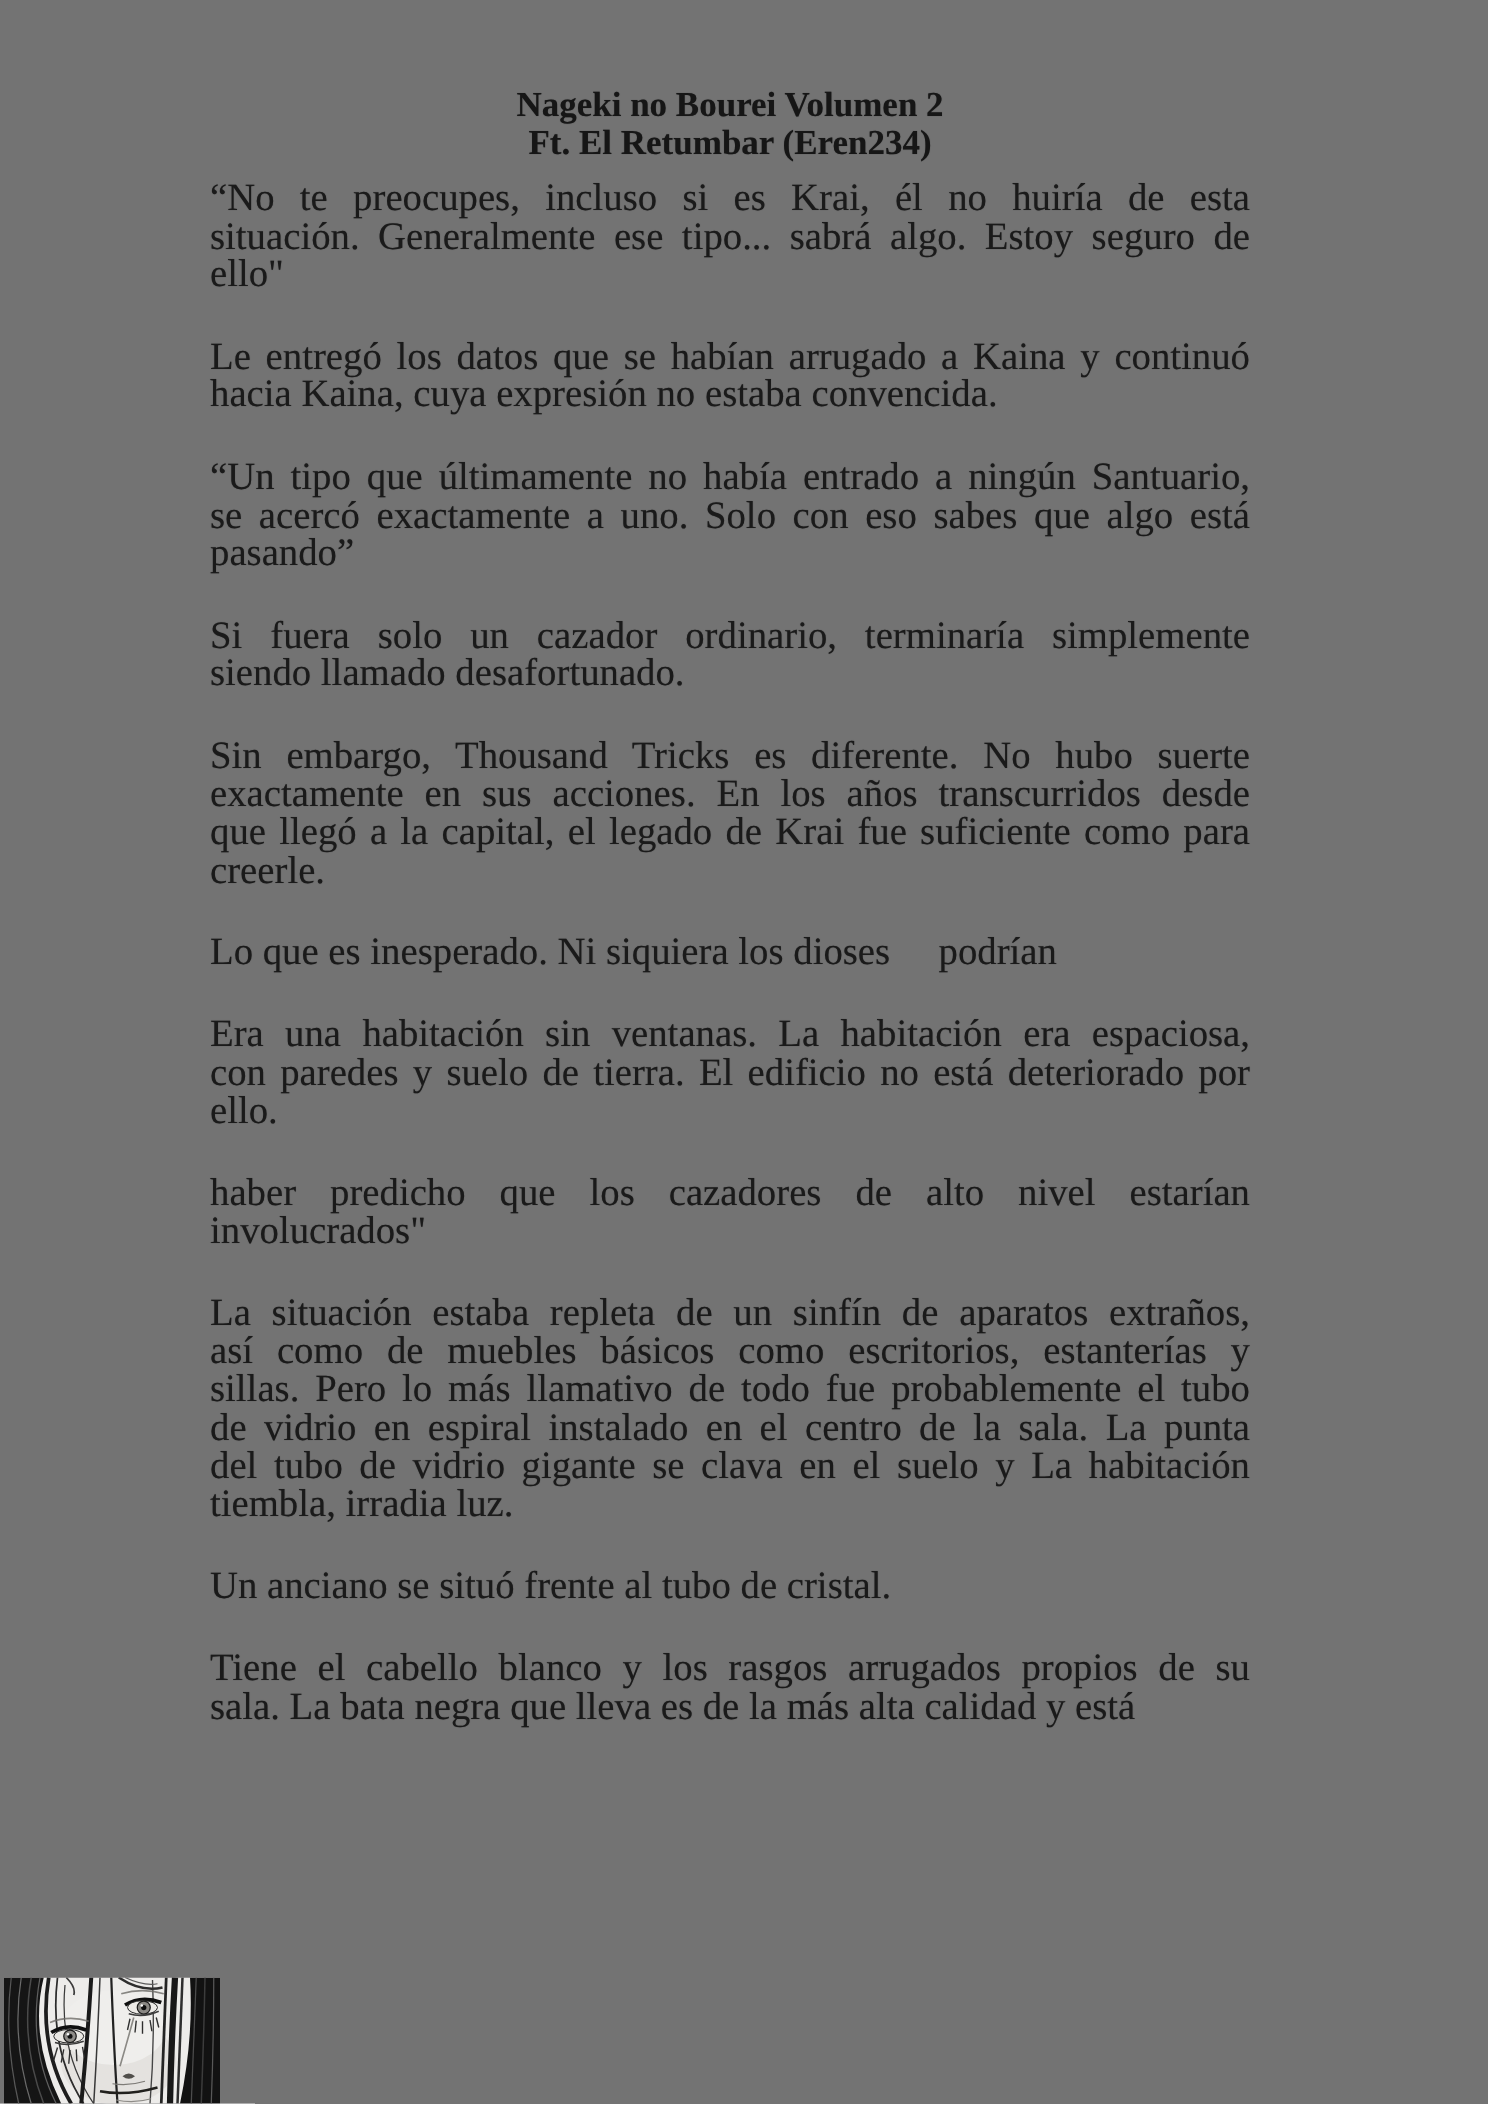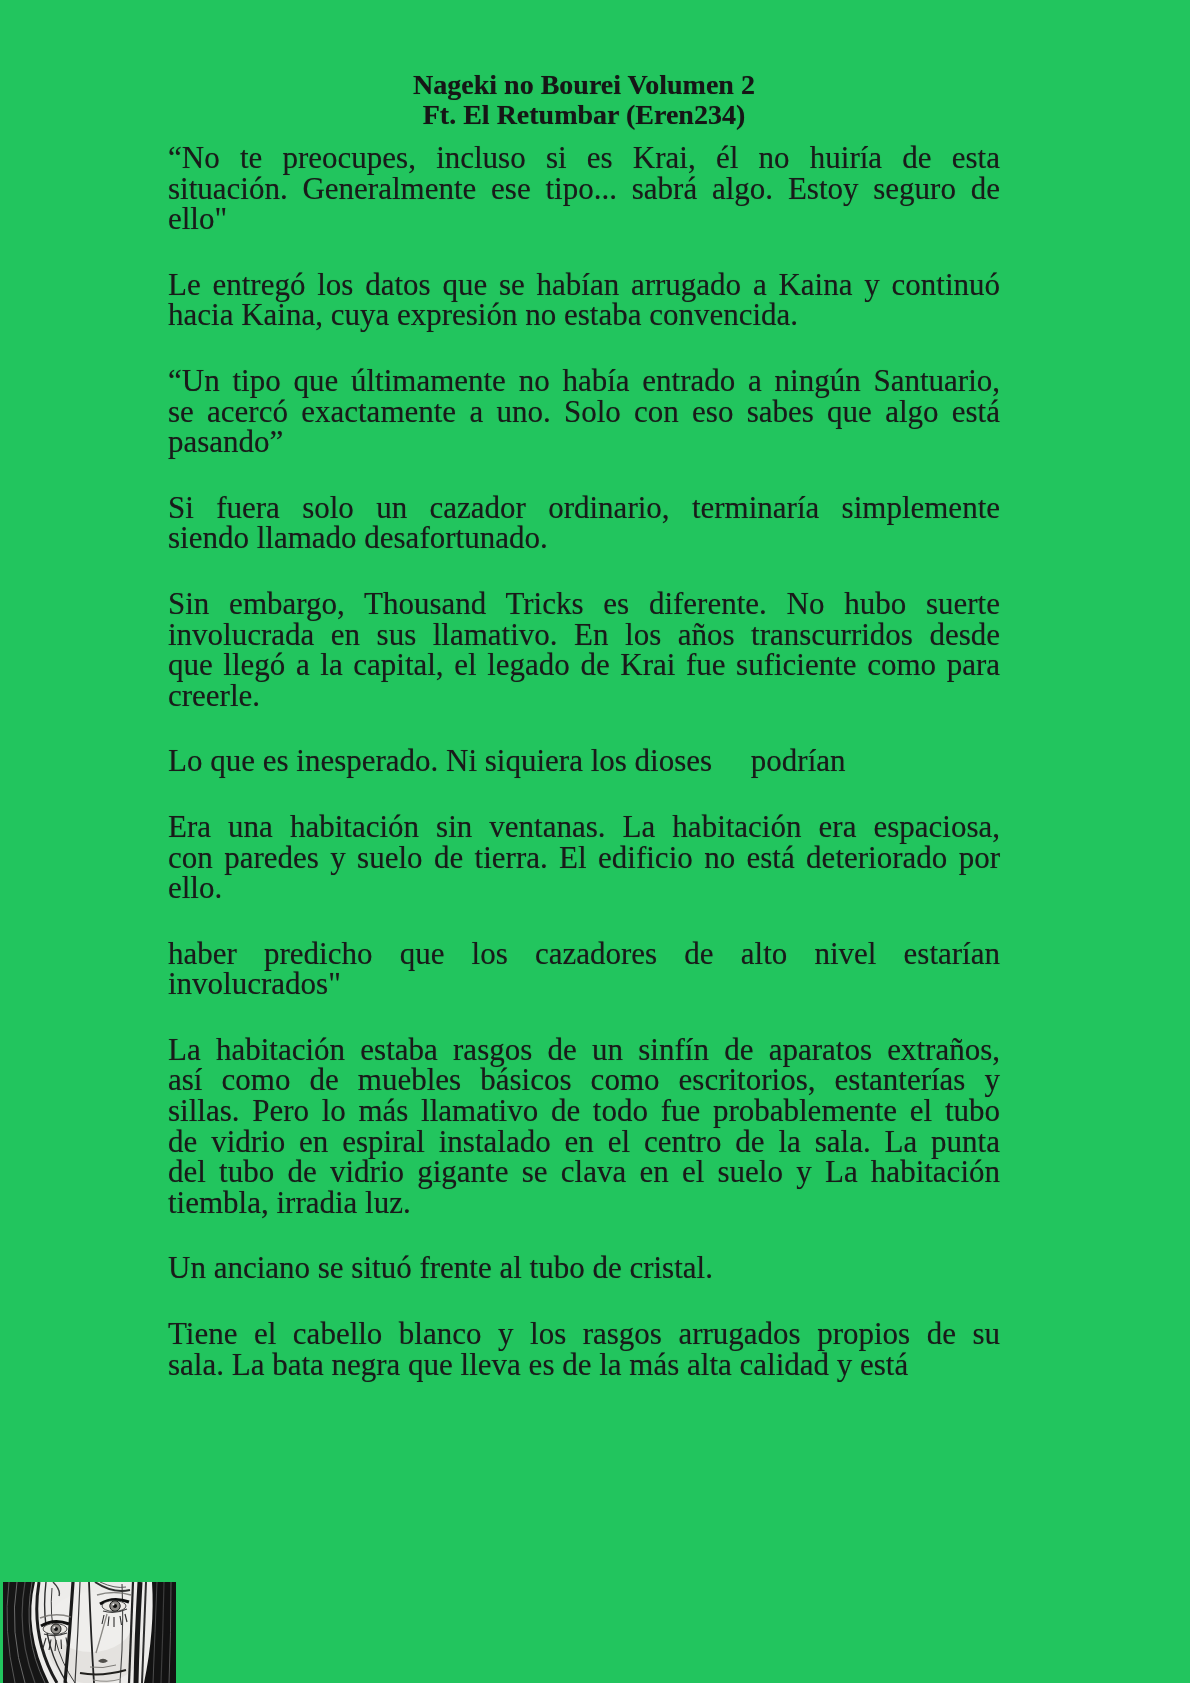--- a/index.html
+++ b/index.html
@@ -4,21 +4,21 @@
 <style>
   html, body {
     margin: 0;
     padding: 0;
     background: #ffffff;
   }
   .page {
     position: relative;
     width: 1190px;
     height: 1683px;
-    background: #22c55e;
+    background: #737373;
     overflow: hidden;
     font-family: "Liberation Serif", "DejaVu Serif", serif;
     color: #1a1a1a;
     text-shadow: 0 0 0.8px rgba(0,0,0,0.4);
   }
   .content {
     position: absolute;
     left: 168px;
     top: 70px;
     width: 832px;
@@ -75,38 +75,38 @@
           <div class="line">“Un tipo que últimamente no había entrado a ningún Santuario,</div>
           <div class="line">se acercó exactamente a uno. Solo con eso sabes que algo está</div>
           <div class="line last">pasando”</div>
         </div>
         <div class="para">
           <div class="line">Si fuera solo un cazador ordinario, terminaría simplemente</div>
           <div class="line last">siendo llamado desafortunado.</div>
         </div>
         <div class="para">
           <div class="line">Sin embargo, Thousand Tricks es diferente. No hubo suerte</div>
-          <div class="line">involucrada en sus llamativo. En los años transcurridos desde</div>
+          <div class="line">exactamente en sus acciones. En los años transcurridos desde</div>
           <div class="line">que llegó a la capital, el legado de Krai fue suficiente como para</div>
           <div class="line last">creerle.</div>
         </div>
         <div class="para">
           <div class="line last">Lo que es inesperado. Ni siquiera los dioses  podrían</div>
         </div>
         <div class="para">
           <div class="line">Era una habitación sin ventanas. La habitación era espaciosa,</div>
           <div class="line">con paredes y suelo de tierra. El edificio no está deteriorado por</div>
           <div class="line last">ello.</div>
         </div>
         <div class="para">
           <div class="line">haber predicho que los cazadores de alto nivel estarían</div>
           <div class="line last">involucrados"</div>
         </div>
         <div class="para">
-          <div class="line">La habitación estaba rasgos de un sinfín de aparatos extraños,</div>
+          <div class="line">La situación estaba repleta de un sinfín de aparatos extraños,</div>
           <div class="line">así como de muebles básicos como escritorios, estanterías y</div>
           <div class="line">sillas. Pero lo más llamativo de todo fue probablemente el tubo</div>
           <div class="line">de vidrio en espiral instalado en el centro de la sala. La punta</div>
           <div class="line">del tubo de vidrio gigante se clava en el suelo y La habitación</div>
           <div class="line last">tiembla, irradia luz.</div>
         </div>
         <div class="para">
           <div class="line last">Un anciano se situó frente al tubo de cristal.</div>
         </div>
         <div class="para">

